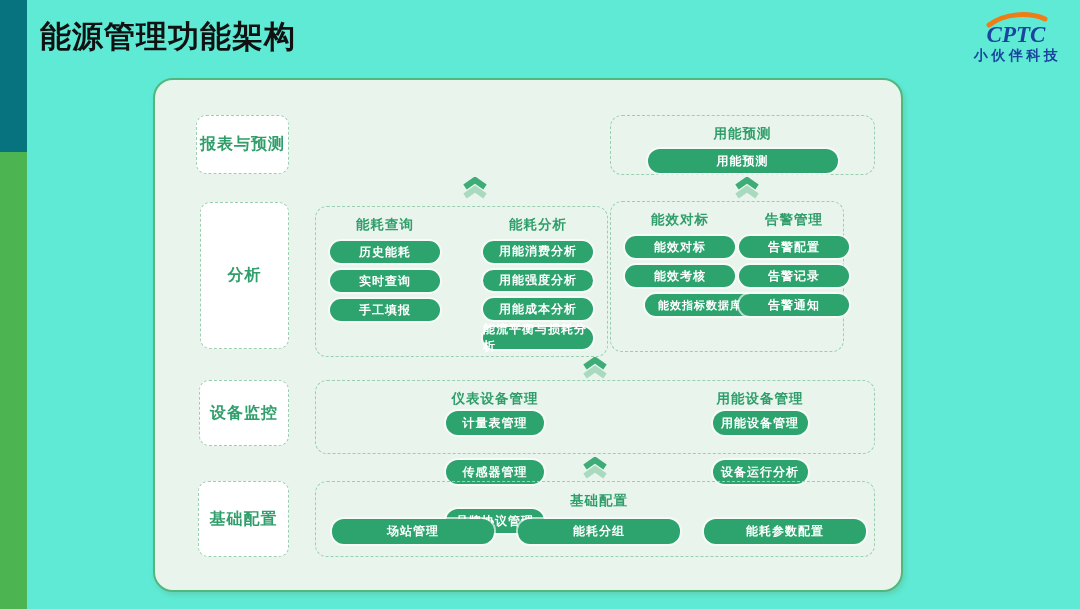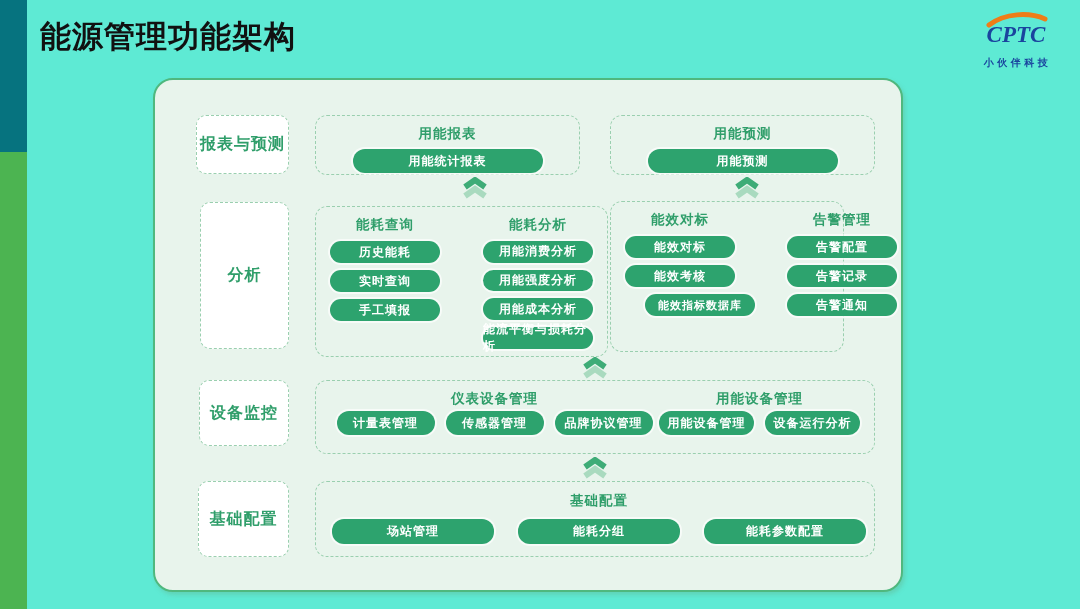--- a/index.html
+++ b/index.html
@@ -16,21 +16,21 @@
     position:absolute;left:40px;top:16px;font-size:31px;font-weight:bold;
     color:#111;letter-spacing:1px;
   }
   
   .logo{position:absolute;right:16px;top:12px;width:96px;text-align:center;}
   .logo-swoosh{display:block;margin:0 auto -4px auto;}
   .logo-brand{
     font-family:"Liberation Serif","DejaVu Serif",serif;font-style:italic;font-weight:bold;
     color:#1A449E;font-size:23px;line-height:22px;
   }
-  .logo-company{color:#1A449E;font-size:10px;font-weight:bold;letter-spacing:3.5px;margin-top:10px;padding-left:3px;}
+  .logo-company{color:#1A449E;font-size:14px;font-weight:bold;letter-spacing:3.5px;margin-top:1px;padding-left:3px;}
   
   .panel{
     position:absolute;left:153px;top:78px;width:750px;height:514px;
     background:#E8F4EC;border:2px solid #4FB87E;border-radius:20px;
     box-shadow:2px 3px 4px rgba(100,170,130,0.35);box-sizing:border-box;
   }
   .panel *{box-sizing:border-box;}
   
   .row-label{
     position:absolute;background:#ffffff;border:1.5px dashed #9ACFAF;border-radius:10px;
@@ -53,21 +53,21 @@
   .box-single .btn{width:190px;height:24px;}
   
   .box-twocol{display:flex;flex-direction:row;justify-content:space-between;padding:9px 10px 0 10px;}
   .vcol{display:flex;flex-direction:column;align-items:center;width:118px;}
   .vcol .group-title{margin-bottom:7px;}
   .vcol .btn{width:110px;height:22px;margin-bottom:7px;}
   
   .box-wide{display:flex;flex-direction:row;padding:9px 14px 0 14px;}
   .hgroup{display:flex;flex-direction:column;align-items:center;}
   .hgroup .group-title{margin-bottom:3px;}
-  .hrow{display:flex;flex-direction:row;gap:11px;}
+  .hrow{display:flex;flex-direction:column;gap:25px;}
   .hgroup-left{width:330px;}
   .hgroup-left .btn{width:98px;height:24px;}
   .hgroup-right{flex:1;}
   .hgroup-right .btn{width:95px;height:24px;}
   
   .box-base{display:flex;flex-direction:column;padding:10px 8px 0 16px;}
   .box-base .group-title{margin-bottom:9px;}
   .base-row{display:flex;flex-direction:row;justify-content:space-between;}
   .base-row .btn{width:162px;height:25px;}
   
@@ -93,24 +93,20 @@
     <div class="logo-company">小伙伴科技</div>
   </div>
 
   <div class="panel">
 
     <div class="row-label" style="left:41px;top:35px;width:93px;height:59px;">报表与预测</div>
     <div class="row-label" style="left:45px;top:122px;width:89px;height:147px;">分析</div>
     <div class="row-label" style="left:44px;top:300px;width:90px;height:66px;">设备监控</div>
     <div class="row-label" style="left:43px;top:401px;width:91px;height:76px;">基础配置</div>
 
-    <div class="group-box box-single" style="left:160px;top:35px;width:265px;height:60px;">
-      <div class="group-title">用能报表</div>
-      <div class="btn">用能统计报表</div>
-    </div>
     <div class="group-box box-single" style="left:455px;top:35px;width:265px;height:60px;">
       <div class="group-title">用能预测</div>
       <div class="btn">用能预测</div>
     </div>
 
     <svg class="chevron" style="left:305px;top:97px;" viewBox="0 0 30 22">
       <path d="M5 10 L15 3 L25 10" stroke="#3EAC77" stroke-width="6" fill="none"></path>
       <path d="M5 19 L15 12 L25 19" stroke="#A9DABF" stroke-width="6" fill="none"></path>
     </svg>
     <svg class="chevron" style="left:577px;top:97px;" viewBox="0 0 30 22">
@@ -126,21 +122,21 @@
         <div class="btn">手工填报</div>
       </div>
       <div class="vcol">
         <div class="group-title">能耗分析</div>
         <div class="btn">用能消费分析</div>
         <div class="btn">用能强度分析</div>
         <div class="btn">用能成本分析</div>
         <div class="btn" style="font-size:12px;">能流平衡与损耗分析</div>
       </div>
     </div>
-    <div class="group-box box-twocol" style="left:455px;top:121px;width:234px;height:151px;gap:48px;">
+    <div class="group-box box-twocol" style="left:455px;top:121px;width:234px;height:151px;">
       <div class="vcol">
         <div class="group-title">能效对标</div>
         <div class="btn">能效对标</div>
         <div class="btn">能效考核</div>
         <div class="btn" style="font-size:11px;margin-left:40px;">能效指标数据库</div>
       </div>
       <div class="vcol">
         <div class="group-title">告警管理</div>
         <div class="btn">告警配置</div>
         <div class="btn">告警记录</div>

